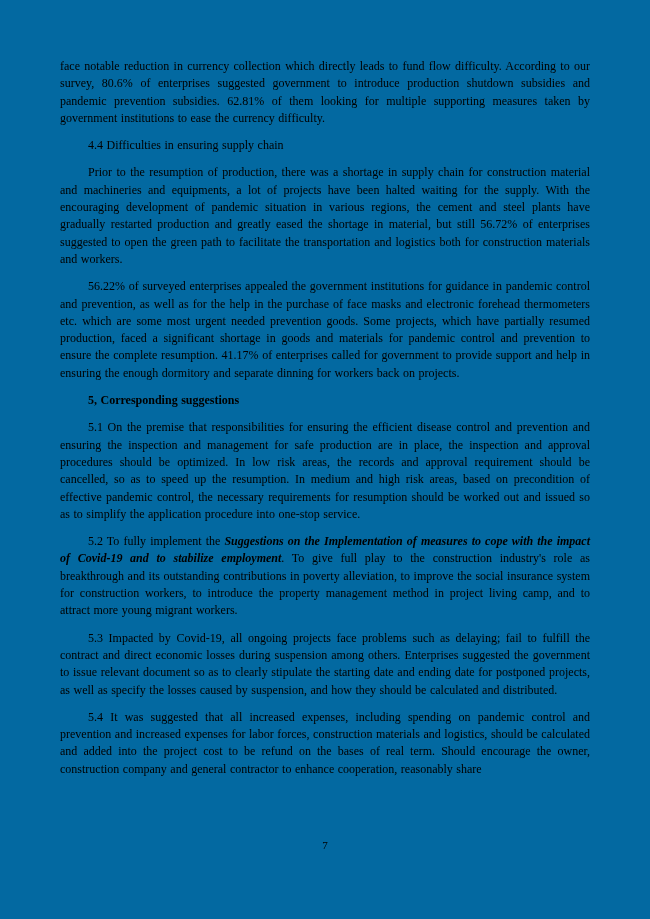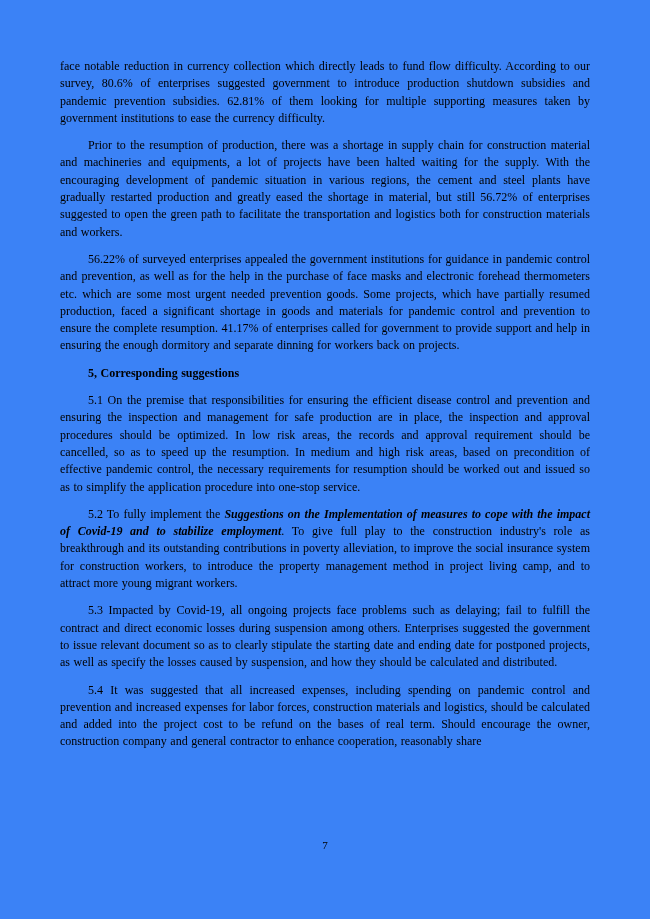--- a/index.html
+++ b/index.html
@@ -4,21 +4,21 @@
 <style>
   html, body {
     margin: 0;
     padding: 0;
     background: #ffffff;
   }
   .page {
     position: relative;
     width: 650px;
     height: 919px;
-    background: #3b82f6;
+    background: #0369a1;
     font-family: "Liberation Serif", serif;
     color: #000000;
     overflow: hidden;
     box-sizing: border-box;
   }
   .content {
     position: absolute;
     top: 58px;
     left: 60px;
     width: 530px;
@@ -57,20 +57,21 @@
   }
 </style>
 </head>
 <body>
 
 <div class="page">
   <div class="content">
 
     <p class="para no-indent">face notable reduction in currency collection which directly leads to fund flow difficulty. According to our survey, 80.6% of enterprises suggested government to introduce production shutdown subsidies and pandemic prevention subsidies. 62.81% of them looking for multiple supporting measures taken by government institutions to ease the currency difficulty.</p>
 
+    <p class="para heading">4.4 Difficulties in ensuring supply chain</p>
 
     <p class="para">Prior to the resumption of production, there was a shortage in supply chain for construction material and machineries and equipments, a lot of projects have been halted waiting for the supply. With the encouraging development of pandemic situation in various regions, the cement and steel plants have gradually restarted production and greatly eased the shortage in material, but still 56.72% of enterprises suggested to open the green path to facilitate the transportation and logistics both for construction materials and workers.</p>
 
 
     <p class="para">56.22% of surveyed enterprises appealed the government institutions for guidance in pandemic control and prevention, as well as for the help in the purchase of face masks and electronic forehead thermometers etc. which are some most urgent needed prevention goods. Some projects, which have partially resumed production, faced a significant shortage in goods and materials for pandemic control and prevention to ensure the complete resumption. 41.17% of enterprises called for government to provide support and help in ensuring the enough dormitory and separate dinning for workers back on projects.</p>
 
     <p class="para heading bold">5, Corresponding suggestions</p>
 
     <p class="para">5.1 On the premise that responsibilities for ensuring the efficient disease control and prevention and ensuring the inspection and management for safe production are in place, the inspection and approval procedures should be optimized. In low risk areas, the records and approval requirement should be cancelled, so as to speed up the resumption. In medium and high risk areas, based on precondition of effective pandemic control, the necessary requirements for resumption should be worked out and issued so as to simplify the application procedure into one-stop service.</p>
 

